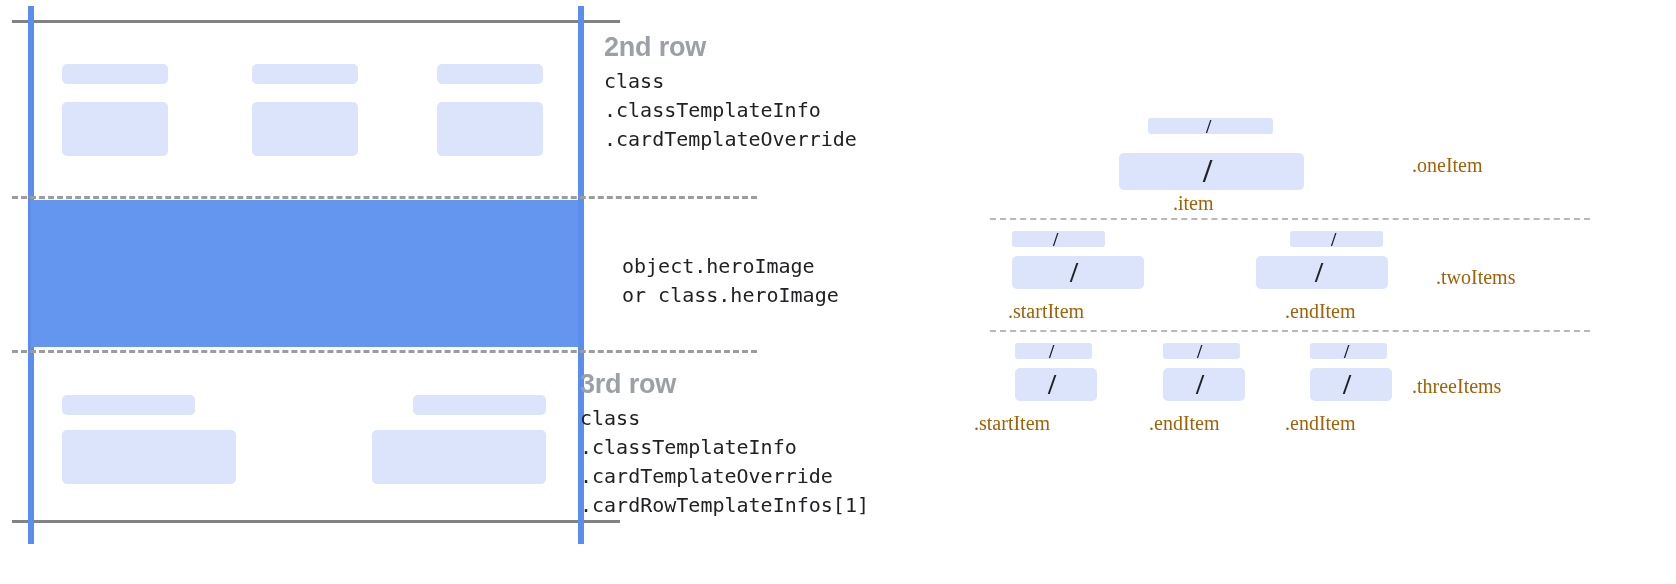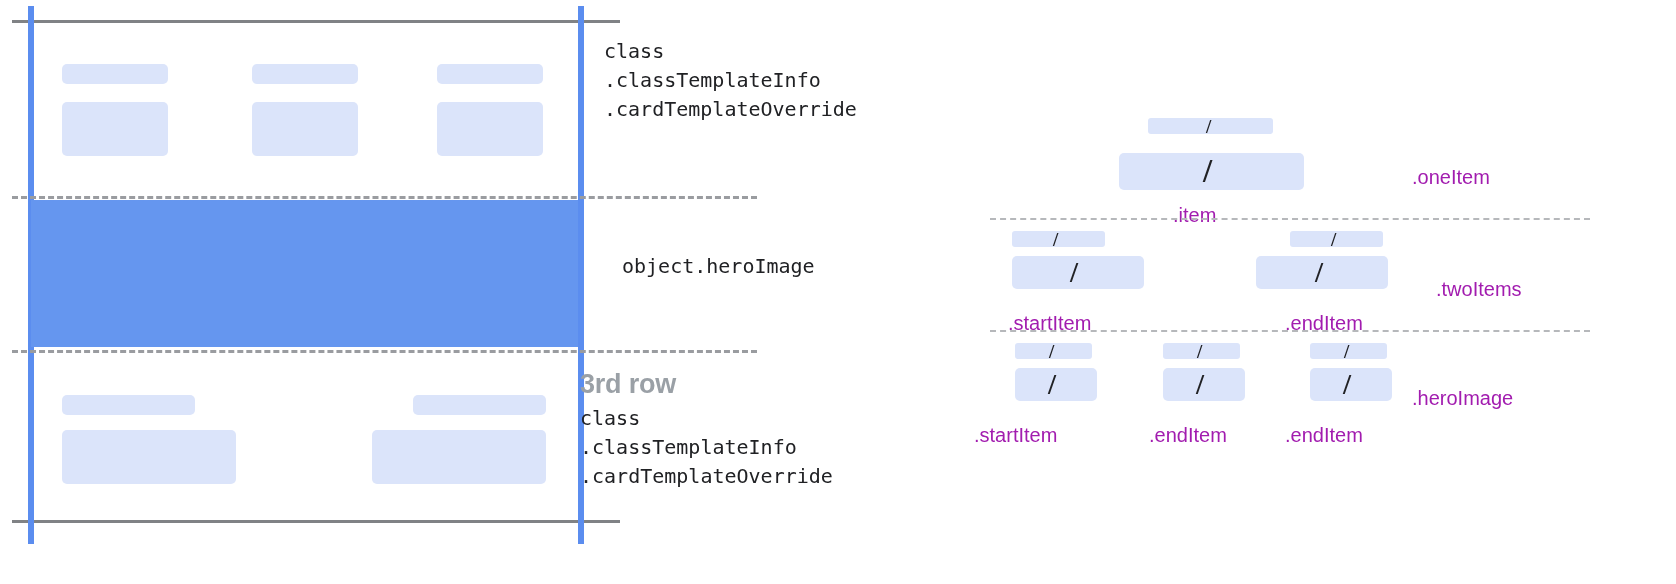--- a/index.html
+++ b/index.html
@@ -79,25 +79,24 @@
   .slash {
     position: absolute;
     color: #202124;
     font-family: "Liberation Serif", serif;
     font-weight: bold;
     line-height: 1;
     pointer-events: none;
   }
   .lbl {
     position: absolute;
-    font-family: Liberation Sans, sans-serif;
+    font-family: Liberation Serif, serif;
     font-size: 20px;
-    color: #a21caf;
+    color: #a16207;
     white-space: pre;
-    margin-top: 12px;
   }
   .sep {
     position: absolute;
     height: 0;
     border-top: 2px dashed #b6b8bb;
   }
 </style>
 </head>
 <body>
 
@@ -127,34 +126,37 @@
 
     <div class="hero" style="left:31px; top:200px; width:547px; height:147px;"></div>
 
     <div class="ph" style="left:62px; top:395px; width:133px; height:20px;"></div>
     <div class="ph" style="left:62px; top:430px; width:174px; height:54px;"></div>
 
     <div class="ph" style="left:413px; top:395px; width:133px; height:20px;"></div>
     <div class="ph" style="left:372px; top:430px; width:174px; height:54px;"></div>
 
     <div class="ann" style="left:604px; top:32px;">
+      <div class="ann-title">2nd row</div>
       <div class="mono" style="margin-top:5px;">class</div>
       <div class="mono">.classTemplateInfo</div>
       <div class="mono">.cardTemplateOverride</div>
     </div>
 
     <div class="ann" style="left:604px; top:252px;margin-left:18px;">
       <div class="mono">object.heroImage</div>
+      <div class="mono">or class.heroImage</div>
     </div>
 
     <div class="ann" style="left:580px; top:369px;">
       <div class="ann-title">3rd row</div>
       <div class="mono" style="margin-top:5px;">class</div>
       <div class="mono">.classTemplateInfo</div>
       <div class="mono">.cardTemplateOverride</div>
+      <div class="mono">.cardRowTemplateInfos[1]</div>
     </div>
   </div>
 
   <div class="item-area">
 
     <div class="chip" style="left:188px; top:118px; width:125px; height:16px;"></div>
     <span class="slash" style="left:246px; top:117px; font-size:19px;">/</span>
 
     <div class="chip r" style="left:159px; top:255px; width:185px; height:37px; top:153px;"></div>
     <span class="slash" style="left:243px; top:155px; font-size:33px;">/</span>
@@ -202,16 +204,16 @@
     <div class="lbl" style="left:189px; top:412px;">.endItem</div>
 
     <div class="chip" style="left:350px; top:343px; width:77px; height:16px;"></div>
     <span class="slash" style="left:384px; top:342px; font-size:19px;">/</span>
 
     <div class="chip r" style="left:350px; top:368px; width:82px; height:33px;"></div>
     <span class="slash" style="left:383px; top:370px; font-size:29px;">/</span>
 
     <div class="lbl" style="left:325px; top:412px;">.endItem</div>
 
-    <div class="lbl" style="left:452px; top:375px;">.heroImage</div>
+    <div class="lbl" style="left:452px; top:375px;">.threeItems</div>
   </div>
 
 </div>
 
 </body></html>

